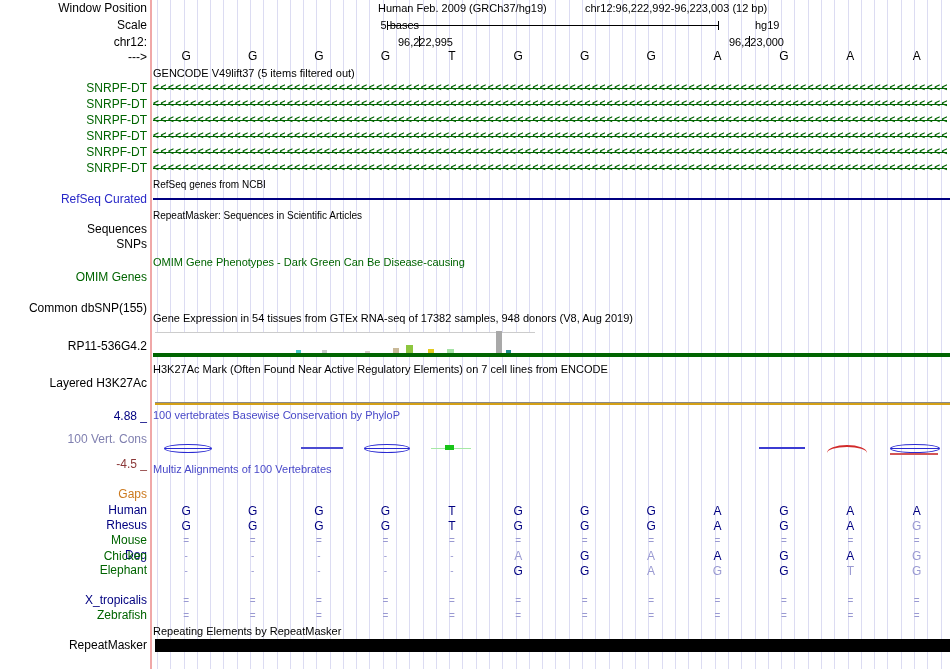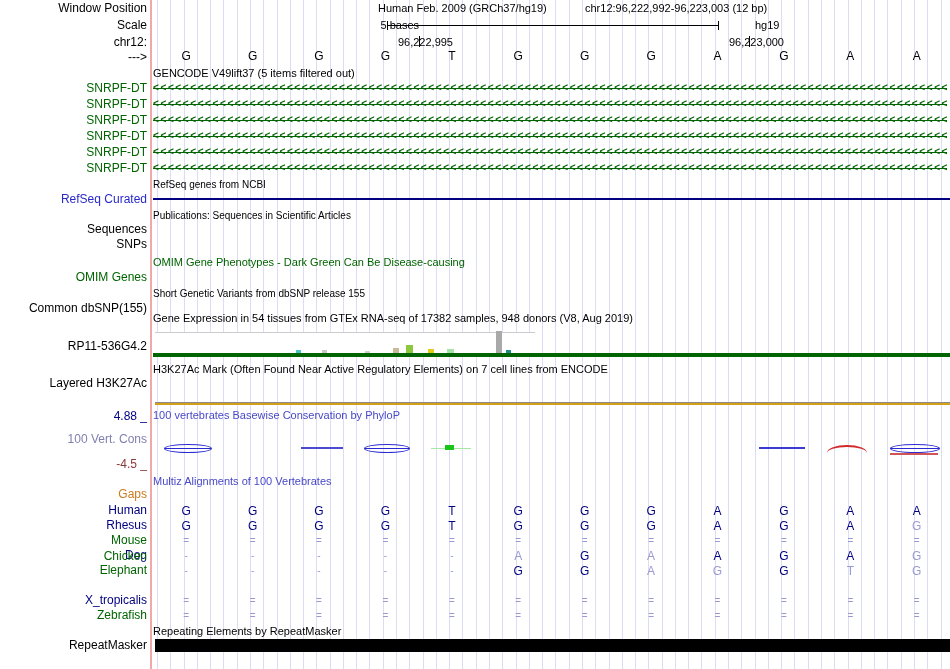--- a/index.html
+++ b/index.html
@@ -95,28 +95,27 @@
       <div class="snrpf-row" style="top: 114px;">&lt;&lt;&lt;&lt;&lt;&lt;&lt;&lt;&lt;&lt;&lt;&lt;&lt;&lt;&lt;&lt;&lt;&lt;&lt;&lt;&lt;&lt;&lt;&lt;&lt;&lt;&lt;&lt;&lt;&lt;&lt;&lt;&lt;&lt;&lt;&lt;&lt;&lt;&lt;&lt;&lt;&lt;&lt;&lt;&lt;&lt;&lt;&lt;&lt;&lt;&lt;&lt;&lt;&lt;&lt;&lt;&lt;&lt;&lt;&lt;&lt;&lt;&lt;&lt;&lt;&lt;&lt;&lt;&lt;&lt;&lt;&lt;&lt;&lt;&lt;&lt;&lt;&lt;&lt;&lt;&lt;&lt;&lt;&lt;&lt;&lt;&lt;&lt;&lt;&lt;&lt;&lt;&lt;&lt;&lt;&lt;&lt;&lt;&lt;&lt;&lt;&lt;&lt;&lt;&lt;&lt;&lt;&lt;&lt;&lt;&lt;&lt;&lt;&lt;&lt;</div>
       <div class="snrpf-row" style="top: 130px;">&lt;&lt;&lt;&lt;&lt;&lt;&lt;&lt;&lt;&lt;&lt;&lt;&lt;&lt;&lt;&lt;&lt;&lt;&lt;&lt;&lt;&lt;&lt;&lt;&lt;&lt;&lt;&lt;&lt;&lt;&lt;&lt;&lt;&lt;&lt;&lt;&lt;&lt;&lt;&lt;&lt;&lt;&lt;&lt;&lt;&lt;&lt;&lt;&lt;&lt;&lt;&lt;&lt;&lt;&lt;&lt;&lt;&lt;&lt;&lt;&lt;&lt;&lt;&lt;&lt;&lt;&lt;&lt;&lt;&lt;&lt;&lt;&lt;&lt;&lt;&lt;&lt;&lt;&lt;&lt;&lt;&lt;&lt;&lt;&lt;&lt;&lt;&lt;&lt;&lt;&lt;&lt;&lt;&lt;&lt;&lt;&lt;&lt;&lt;&lt;&lt;&lt;&lt;&lt;&lt;&lt;&lt;&lt;&lt;&lt;&lt;&lt;&lt;&lt;&lt;</div>
       <div class="snrpf-row" style="top: 146px;">&lt;&lt;&lt;&lt;&lt;&lt;&lt;&lt;&lt;&lt;&lt;&lt;&lt;&lt;&lt;&lt;&lt;&lt;&lt;&lt;&lt;&lt;&lt;&lt;&lt;&lt;&lt;&lt;&lt;&lt;&lt;&lt;&lt;&lt;&lt;&lt;&lt;&lt;&lt;&lt;&lt;&lt;&lt;&lt;&lt;&lt;&lt;&lt;&lt;&lt;&lt;&lt;&lt;&lt;&lt;&lt;&lt;&lt;&lt;&lt;&lt;&lt;&lt;&lt;&lt;&lt;&lt;&lt;&lt;&lt;&lt;&lt;&lt;&lt;&lt;&lt;&lt;&lt;&lt;&lt;&lt;&lt;&lt;&lt;&lt;&lt;&lt;&lt;&lt;&lt;&lt;&lt;&lt;&lt;&lt;&lt;&lt;&lt;&lt;&lt;&lt;&lt;&lt;&lt;&lt;&lt;&lt;&lt;&lt;&lt;&lt;&lt;&lt;&lt;&lt;</div>
       <div class="snrpf-row" style="top: 162px;">&lt;&lt;&lt;&lt;&lt;&lt;&lt;&lt;&lt;&lt;&lt;&lt;&lt;&lt;&lt;&lt;&lt;&lt;&lt;&lt;&lt;&lt;&lt;&lt;&lt;&lt;&lt;&lt;&lt;&lt;&lt;&lt;&lt;&lt;&lt;&lt;&lt;&lt;&lt;&lt;&lt;&lt;&lt;&lt;&lt;&lt;&lt;&lt;&lt;&lt;&lt;&lt;&lt;&lt;&lt;&lt;&lt;&lt;&lt;&lt;&lt;&lt;&lt;&lt;&lt;&lt;&lt;&lt;&lt;&lt;&lt;&lt;&lt;&lt;&lt;&lt;&lt;&lt;&lt;&lt;&lt;&lt;&lt;&lt;&lt;&lt;&lt;&lt;&lt;&lt;&lt;&lt;&lt;&lt;&lt;&lt;&lt;&lt;&lt;&lt;&lt;&lt;&lt;&lt;&lt;&lt;&lt;&lt;&lt;&lt;&lt;&lt;&lt;&lt;&lt;</div>
     </div>
 
   <div class="ttl small" style="top:178px">RefSeq genes from NCBI</div>
   <div class="lab blue" style="top:193px">RefSeq Curated</div>
   <div class="hline" id="refseq-line"></div>
 
-  <div class="ttl small" style="top:209px">Publications: Sequences in Scientific Articles</div>
+  <div class="ttl small" style="top:209px">RepeatMasker: Sequences in Scientific Articles</div>
   <div class="lab" style="top:223px">Sequences</div>
   <div class="lab" style="top:238px">SNPs</div>
 
   <div class="ttl green" style="top:256px">OMIM Gene Phenotypes - Dark Green Can Be Disease-causing</div>
   <div class="lab green" style="top:271px">OMIM Genes</div>
 
-  <div class="ttl small" style="top:287px">Short Genetic Variants from dbSNP release 155</div>
   <div class="lab" style="top:302px">Common dbSNP(155)</div>
 
   <div class="ttl" style="top:312px">Gene Expression in 54 tissues from GTEx RNA-seq of 17382 samples, 948 donors (V8, Aug 2019)</div>
   <div class="lab" style="top:340px">RP11-536G4.2</div>
   <div class="hline" id="gtex-box">
     <div id="gtex-box-baseline"></div>
   </div>
   <div id="gtex-bars-mount">
       <div class="gtex-bar" style="left: 296px; width: 5px; top: 350px; height: 3px; background: rgb(69, 197, 197);"></div>
       <div class="gtex-bar" style="left: 322px; width: 5px; top: 350px; height: 3px; background: rgb(201, 201, 201);"></div>
@@ -143,21 +142,21 @@
       <div class="cons-glyph" style="left: 301px; top: 447px; width: 42px; height: 2px; background: rgb(75, 75, 210);"></div>
       <div class="cons-glyph" style="left: 364px; top: 444px; width: 44px; height: 7px; border: 1px solid rgb(42, 42, 210); border-radius: 50%; background: linear-gradient(transparent 3px, rgb(42, 42, 210) 3px, rgb(42, 42, 210) 4px, transparent 4px);"></div>
       <div class="cons-glyph" style="left: 431px; top: 448px; width: 40px; height: 1px; background: rgb(165, 232, 165);"></div>
       <div class="cons-glyph" style="left: 445px; top: 445px; width: 9px; height: 5px; background: rgb(23, 196, 23);"></div>
       <div class="cons-glyph" style="left: 759px; top: 447px; width: 46px; height: 2px; background: rgb(59, 59, 210);"></div>
       <div class="cons-glyph" style="left: 827px; top: 445px; width: 40px; height: 6px; border-top: 2px solid rgb(210, 42, 42); border-radius: 50% 50% 0px 0px / 100% 100% 0px 0px;"></div>
       <div class="cons-glyph" style="left: 890px; top: 444px; width: 48px; height: 7px; border: 1px solid rgb(42, 42, 210); border-radius: 50%; background: linear-gradient(transparent 3px, rgb(42, 42, 210) 3px, rgb(42, 42, 210) 4px, transparent 4px);"></div>
       <div class="cons-glyph" style="left: 890px; top: 453px; width: 48px; height: 2px; background: rgb(210, 85, 85);"></div>
     </div>
 
-  <div class="ttl blue" style="top:475px">Multiz Alignments of 100 Vertebrates</div>
+  <div class="ttl blue" style="top:463px">Multiz Alignments of 100 Vertebrates</div>
   <div class="lab orange" style="top:488px">Gaps</div>
   <div id="align-mount">
       <div class="acell" style="left: 153px; width: 66.4167px; top: 504px;">G</div>
       <div class="acell" style="left: 219.417px; width: 66.4167px; top: 504px;">G</div>
       <div class="acell" style="left: 285.833px; width: 66.4167px; top: 504px;">G</div>
       <div class="acell" style="left: 352.25px; width: 66.4167px; top: 504px;">G</div>
       <div class="acell" style="left: 418.667px; width: 66.4167px; top: 504px;">T</div>
       <div class="acell" style="left: 485.083px; width: 66.4167px; top: 504px;">G</div>
       <div class="acell" style="left: 551.5px; width: 66.4167px; top: 504px;">G</div>
       <div class="acell" style="left: 617.917px; width: 66.4167px; top: 504px;">G</div>

